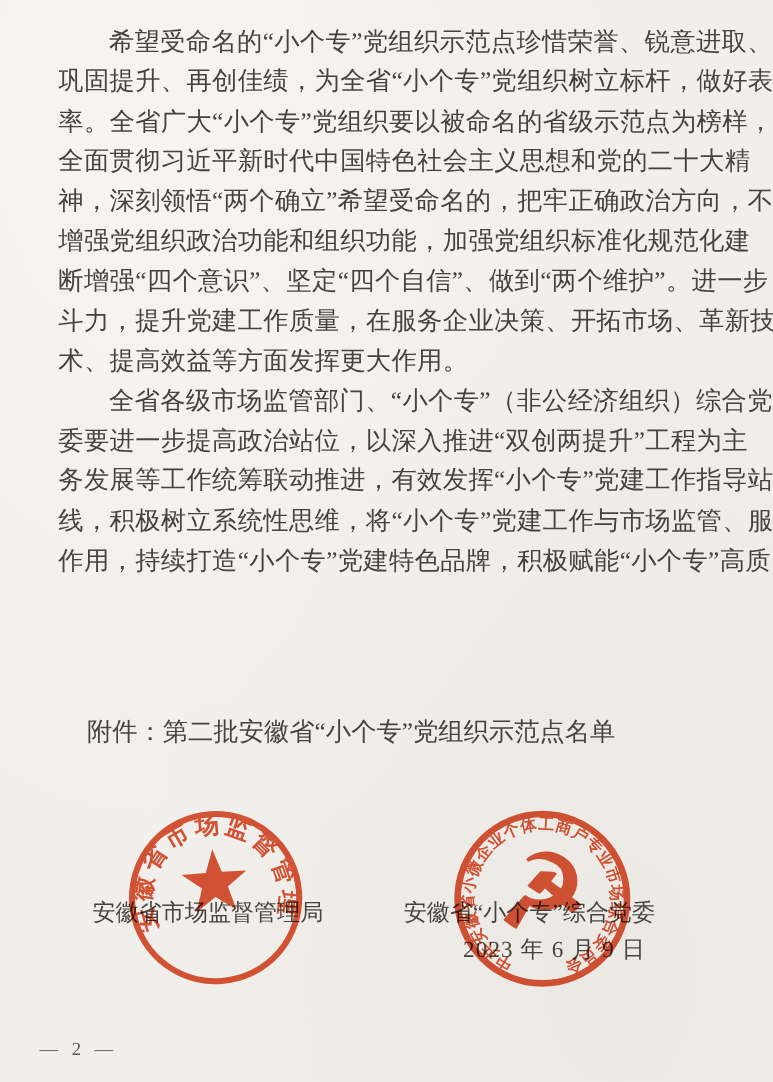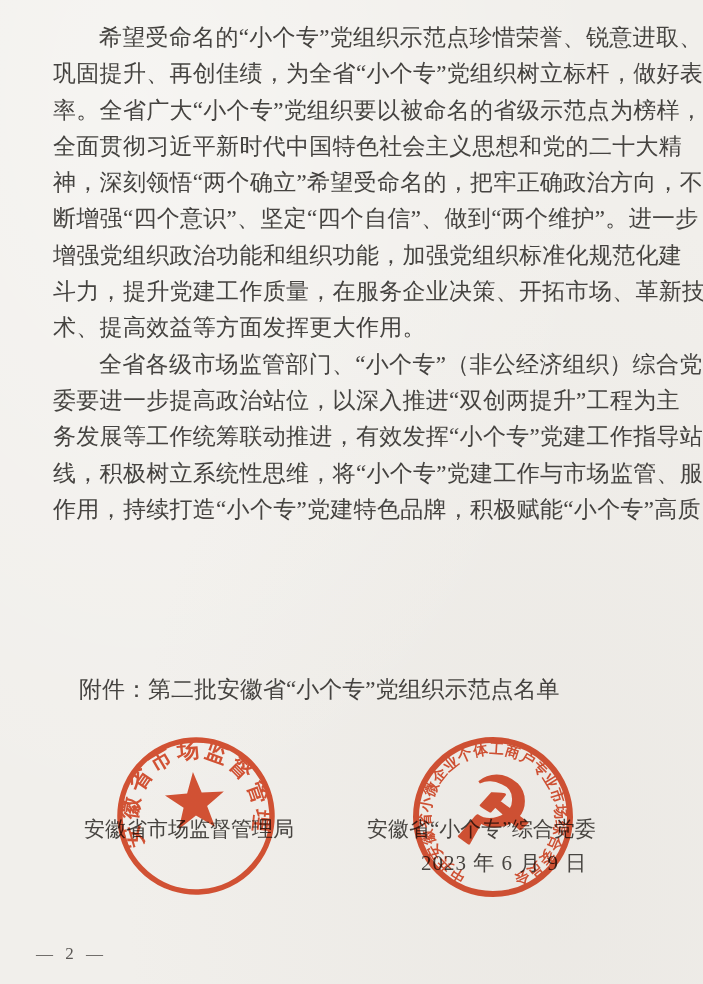--- a/index.html
+++ b/index.html
@@ -22,21 +22,21 @@
   .bodytext {
     position:absolute; left:33px; top:20px; width:642px;
     color:#454340;
     font-size:23px; line-height:36.3px;
     letter-spacing:0.3px;
     margin-left:20px;
   }
   .line { white-space:nowrap; }
   .indent { text-indent:46px; }
   .attachment-line {
-    position:absolute; left:33px; top:672px; width:642px;
+    position:absolute; left:33px; top:648px; width:642px;
     color:#454340; font-size:23px; line-height:36.3px;
     text-indent:46px; white-space:nowrap;
   }
   .sig {
     position:absolute;
     color:#474440; font-size:21px; line-height:24px;
     white-space:nowrap; z-index:1;
   }
   .sig-left  { left:84px;  top:817px; }
   .sig-right { left:367px; top:817px; }
@@ -63,22 +63,22 @@
 
 <div class="page">
 
   <div class="bodytext">
     <div>
       <div class="line indent">希望受命名的“小个专”党组织示范点珍惜荣誉、锐意进取、</div>
       <div class="line">巩固提升、再创佳绩，为全省“小个专”党组织树立标杆，做好表</div>
       <div class="line">率。全省广大“小个专”党组织要以被命名的省级示范点为榜样，</div>
       <div class="line">全面贯彻习近平新时代中国特色社会主义思想和党的二十大精</div>
       <div class="line">神，深刻领悟“两个确立”希望受命名的，把牢正确政治方向，不</div>
+      <div class="line">增强党组织政治功能和组织功能，加强党组织标准化规范化建</div>
       <div class="line">断增强“四个意识”、坚定“四个自信”、做到“两个维护”。进一步</div>
-      <div class="line">增强党组织政治功能和组织功能，加强党组织标准化规范化建</div>
       <div class="line">斗力，提升党建工作质量，在服务企业决策、开拓市场、革新技</div>
       <div class="line">术、提高效益等方面发挥更大作用。</div>
     </div>
     <div>
       <div class="line indent">全省各级市场监管部门、“小个专”（非公经济组织）综合党</div>
       <div class="line">委要进一步提高政治站位，以深入推进“双创两提升”工程为主</div>
       <div class="line">务发展等工作统筹联动推进，有效发挥“小个专”党建工作指导站</div>
       <div class="line">线，积极树立系统性思维，将“小个专”党建工作与市场监管、服</div>
       <div class="line">作用，持续打造“小个专”党建特色品牌，积极赋能“小个专”高质</div>
     </div>

